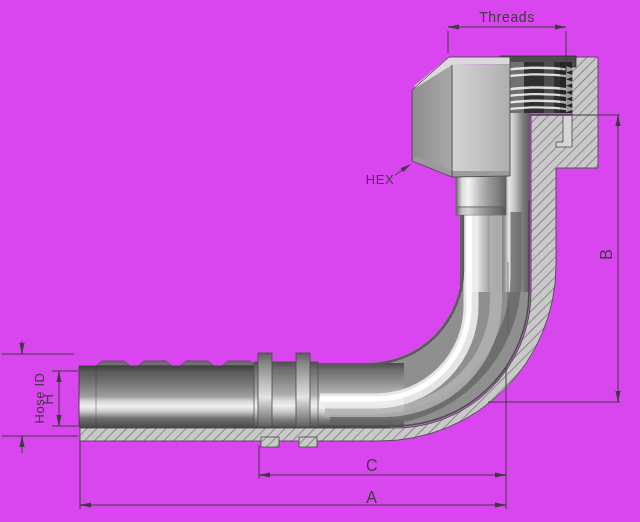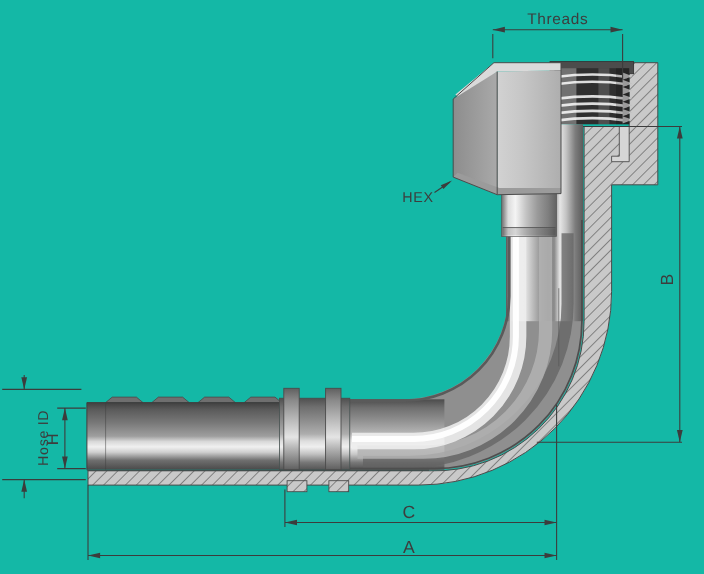--- a/index.html
+++ b/index.html
@@ -1,16 +1,16 @@
 <!DOCTYPE html>
 <html><head>
 <meta charset="utf-8">
 <style>
   html,body{margin:0;padding:0;background:#fff;}
-  .stage{position:relative;width:640px;height:522px;background:#14b8a6;overflow:hidden;
+  .stage{position:relative;width:640px;height:522px;background:#d946ef;overflow:hidden;
          font-family:"Liberation Sans",sans-serif;}
   svg{display:block;}
   .dim-text{font-family:"Liberation Sans",sans-serif;fill:#3d3d3d;letter-spacing:0.6px;}
   .t-threads{font-size:14px;}
   .t-hex{font-size:13px;}
   .t-hoseid{font-size:13px;}
   .t-h{font-size:15px;}
   .t-big{font-size:16px;}
 </style>
 </head>

